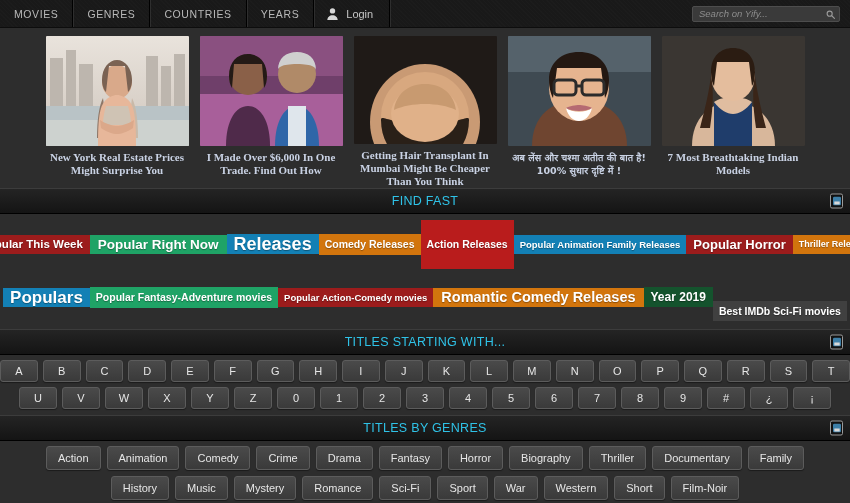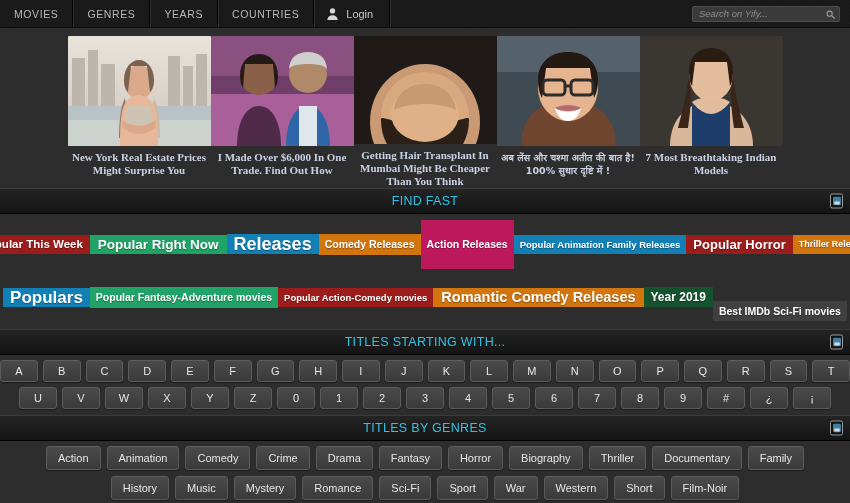--- a/index.html
+++ b/index.html
@@ -78,21 +78,21 @@
   }
   .searchbox input::placeholder { color: #8d8d8d; font-style: italic; }
   .search-icon { width: 9px; height: 9px; flex: 0 0 auto; }
 
   
   .ads {
     height: 160px;
     background: #2d2d2d;
     display: flex;
     justify-content: center;
-    gap: 0;
+    gap: 11px;
     padding: 8px 14px 0 14px;
   }
   .ad { width: 143px; display: flex; flex-direction: column; align-items: center; cursor: pointer; }
   .ad-img {
     width: 143px; height: 110px;
     border-radius: 1px;
     overflow: hidden;
     position: relative;
   }
   .ad-cap {
@@ -185,24 +185,24 @@
 <body>
 
 <div class="navbar">
   <div class="navlink">
       <span>MOVIES</span>
     </div>
   <div class="navlink">
       <span>GENRES</span>
     </div>
   <div class="navlink">
+      <span>COUNTRIES</span>
+    </div>
+  <div class="navlink">
       <span>YEARS</span>
-    </div>
-  <div class="navlink">
-      <span>COUNTRIES</span>
     </div>
   <div class="nav-login">
     <span>
       <svg class="avatar-icon" viewBox="0 0 16 16" fill="#d8d8d8" aria-hidden="true">
         <circle cx="8" cy="4.2" r="3.3"></circle>
         <path d="M1.6 15.5c0-3.6 2.9-6.1 6.4-6.1s6.4 2.5 6.4 6.1z"></path>
       </svg>
     </span>
     <span>Login</span>
   </div>
@@ -334,21 +334,21 @@
       </svg>
   </div>
 </div>
 
 <div class="tagzone">
   <div class="tagrow">
     <span class="tag" style="background:#9c1c1c;font-size:11.5px;padding:4px 7px;">Popular This Week</span>
     <span class="tag" style="background:#1fa366;font-size:13.5px;padding:3px 8px;">Popular Right Now</span>
     <span class="tag" style="background:#1380b5;font-size:18px;padding:1px 7px;">Releases</span>
     <span class="tag" style="background:#d2750d;font-size:10.5px;padding:5px 6px;">Comedy Releases</span>
-    <span class="tag" style="background:#be185d;font-size:10.5px;padding:19px 6px;">Action Releases</span>
+    <span class="tag" style="background:#b91c1c;font-size:10.5px;padding:19px 6px;">Action Releases</span>
     <span class="tag" style="background:#1380b5;font-size:9.5px;padding:5px 6px;">Popular Animation Family Releases</span>
     <span class="tag" style="background:#9c1c1c;font-size:13px;padding:3px 7px;">Popular Horror</span>
     <span class="tag" style="background:#d2750d;font-size:9px;padding:5px 6px;">Thriller Releases</span>
   </div>
   <div class="tagrow">
     <span class="tag" style="background:#1380b5;font-size:17px;padding:1px 7px;">Populars</span>
     <span class="tag" style="background:#1fa366;font-size:10.5px;padding:5px 6px;">Popular Fantasy-Adventure movies</span>
     <span class="tag" style="background:#9c1c1c;font-size:9.5px;padding:5px 6px;">Popular Action-Comedy movies</span>
     <span class="tag" style="background:#d2750d;font-size:14.5px;padding:2px 8px;">Romantic Comedy Releases</span>
     <span class="tag" style="background:#14532d;font-size:12px;padding:4px 7px;">Year 2019</span>

